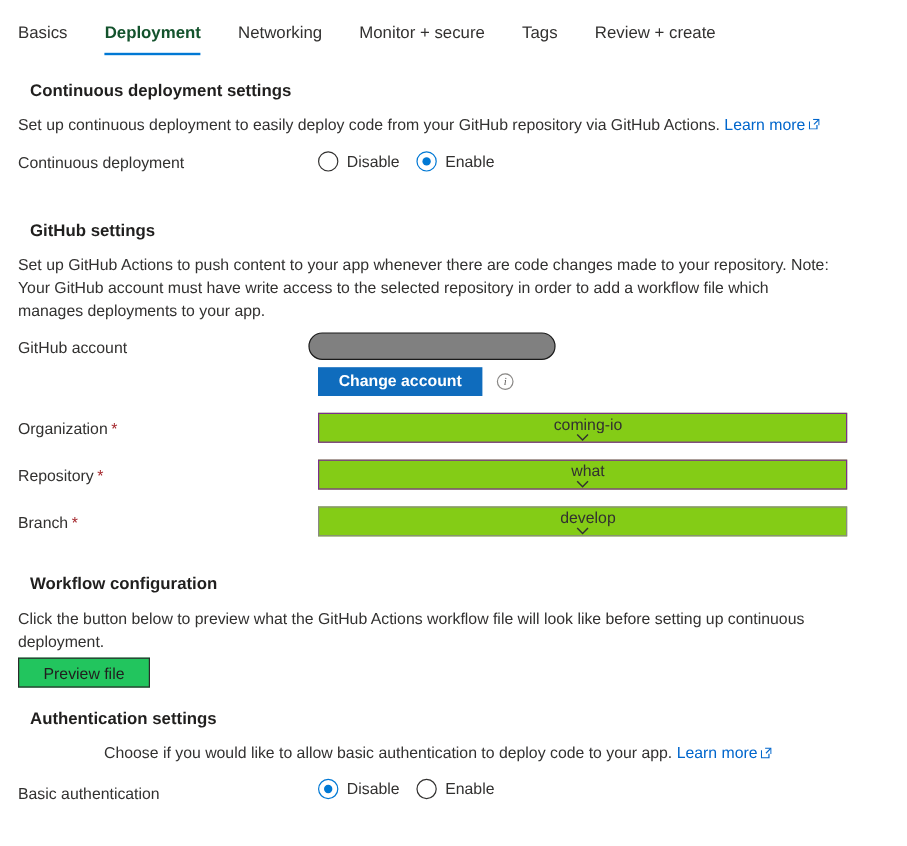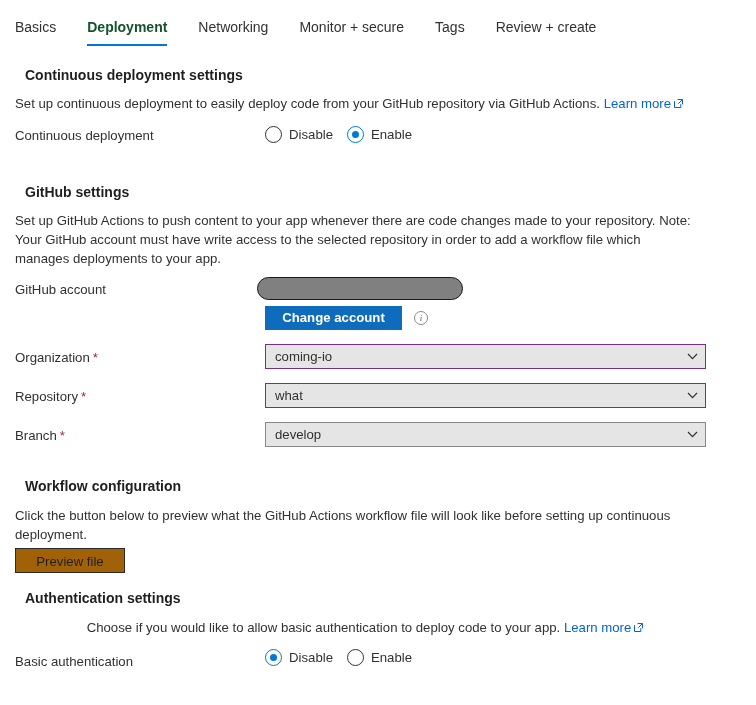--- a/index.html
+++ b/index.html
@@ -162,21 +162,21 @@
     padding: 0;
     height: 24px;
     line-height: 24px;
     text-align: center;
     cursor: pointer;
     font-family: "Liberation Sans", sans-serif;
     white-space: nowrap;
   }
   .btn-secondary {
     position: absolute;
-    background: #a16207;
+    background: #22c55e;
     color: #201f1e;
     font-size: 13.2px;
     border: 1px solid #2b2b2b;
     height: 25px;
     line-height: 23px;
     text-align: center;
     cursor: pointer;
     font-family: "Liberation Sans", sans-serif;
     box-sizing: border-box;
     white-space: nowrap;
@@ -197,26 +197,27 @@
     font-style: italic;
     cursor: pointer;
   }
 
   
   .dropdown {
     position: absolute;
     left: 265px;
     width: 441px;
     height: 25px;
-    background: #e5e5e5;
+    background: #84cc16;
     border: 1px solid #8a8886;
     box-sizing: border-box;
     display: flex;
     align-items: center;
     cursor: pointer;
+    flex-direction: column;
   }
   .dropdown.visited {
     border-color: #7b2d8e;
   }
   .dropdown .dd-value {
     flex: 1;
     font-size: 13.2px;
     color: #323130;
     padding-left: 9px;
     line-height: 18px;

